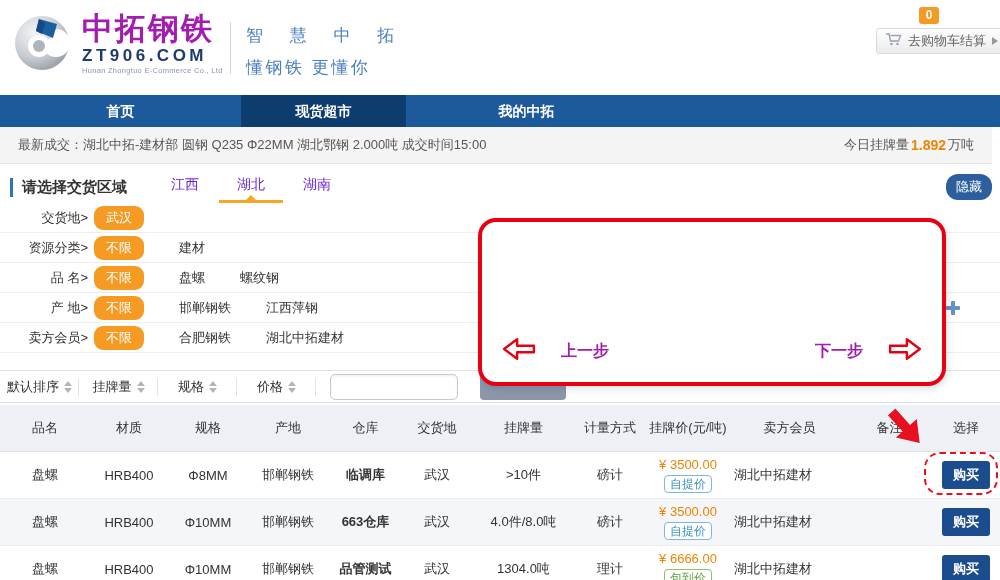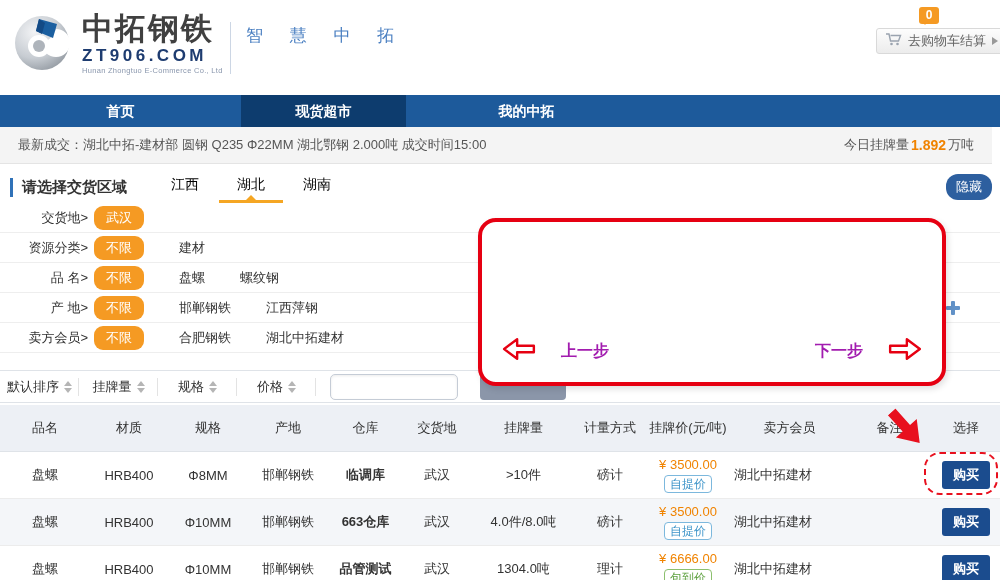--- a/index.html
+++ b/index.html
@@ -3,21 +3,21 @@
 <meta charset="utf-8">
 <style>
   * { margin:0; padding:0; box-sizing:border-box; }
   html,body { width:1000px; height:580px; overflow:hidden; }
   body { position:relative; font-family:"Liberation Sans",sans-serif; background:#fff; }
 
   
   .header { position:absolute; top:0; left:0; width:1000px; height:95px; background:#fff; }
   .logo-wrap { position:absolute; left:12px; top:12px; display:flex; align-items:center; }
   .logo-text { margin-left:10px; }
-  .logo-cn { font-size:31px; font-weight:bold; color:#404040; letter-spacing:2px; line-height:1.05; }
+  .logo-cn { font-size:31px; font-weight:bold; color:#a21caf; letter-spacing:2px; line-height:1.05; }
   .logo-domain { font-size:17px; font-weight:bold; color:#1e3c70; letter-spacing:3.5px; line-height:1.2; }
   .logo-sub { font-size:7.5px; color:#8a97ad; letter-spacing:0.3px; }
   .head-divider { position:absolute; left:230px; top:22px; height:52px; width:1px; background:#ccd6e4; }
   .slogan { position:absolute; left:246px; top:24px; color:#4a7fc1; }
   .slogan-1 { font-size:17px; letter-spacing:11px; }
   .slogan-2 { font-size:17px; letter-spacing:2.5px; margin-top:9px; }
 
   .cart-btn { position:absolute; left:876px; top:28px; width:150px; height:26px;
     background:linear-gradient(#fdfdfd,#ececec); border:1px solid #d9d9d9; border-radius:3px;
     display:flex; align-items:center; padding:0 8px; cursor:pointer; }
@@ -36,21 +36,21 @@
   .ticker { position:absolute; top:127px; left:0; width:992px; height:37px; background:#f4f4f4;
     border-bottom:1px solid #e4e4e4; display:flex; align-items:center; justify-content:space-between;
     padding:0 18px; font-size:13px; color:#555; }
   .today { display:flex; align-items:center; }
   .today-value { color:#f08300; font-weight:bold; font-size:14px; margin:0 2px; }
 
   
   .region-row { position:absolute; top:171px; left:0; width:1000px; height:32px; display:flex; align-items:center; }
   .region-title { border-left:3px solid #3072b8; padding-left:9px; margin-left:10px; font-size:15px; font-weight:bold; color:#333; width:128px; }
   .region-tabs { display:flex; margin-left:14px; }
-  .region-tab { width:66px; text-align:center; font-size:14px; color:#000000; height:32px; line-height:26px; position:relative; cursor:pointer; }
+  .region-tab { width:66px; text-align:center; font-size:14px; color:#6d28d9; height:32px; line-height:26px; position:relative; cursor:pointer; }
   .region-tab.active { font-weight:normal; }
   .region-tab.active::after { content:""; position:absolute; left:1px; right:1px; bottom:0; height:3px; background:#f5a623; }
   .region-tab.active::before { content:""; position:absolute; left:50%; margin-left:-5px; bottom:3px;
     border:5px solid transparent; border-bottom:5px solid #f5a623; }
   .hide-btn { position:absolute; right:8px; top:3px; background:#2d5f9f; color:#fff; font-size:13px;
     padding:4px 10px; border-radius:12px; border:none; cursor:pointer; }
 
   
   .filters { position:absolute; top:203px; left:0; width:1000px; }
   .filter-row { height:30px; display:flex; align-items:center; border-bottom:1px solid #eeeeee; position:relative; }
@@ -130,20 +130,21 @@
     </span>
     <div class="logo-text">
       <div class="logo-cn">中拓钢铁</div>
       <div class="logo-domain">ZT906.COM</div>
       <div class="logo-sub">Hunan Zhongtuo E-Commerce Co., Ltd</div>
     </div>
   </div>
   <div class="head-divider"></div>
   <div class="slogan">
     <div class="slogan-1">智 慧 中 拓</div>
+    <div class="slogan-2">懂钢铁 更懂你</div>
   </div>
   <div class="cart-btn">
     <span>
       <svg width="17" height="16" viewBox="0 0 17 16" fill="none" stroke="#9aa3af" stroke-width="1.4">
         <path d="M1 3 h3 l1.5 7 h8 l2-5.5 h-10"></path>
         <circle cx="6.5" cy="13" r="1.3" fill="#9aa3af" stroke="none"></circle>
         <circle cx="12.5" cy="13" r="1.3" fill="#9aa3af" stroke="none"></circle>
       </svg>
     </span>
     <span class="cart-label">去购物车结算</span>

